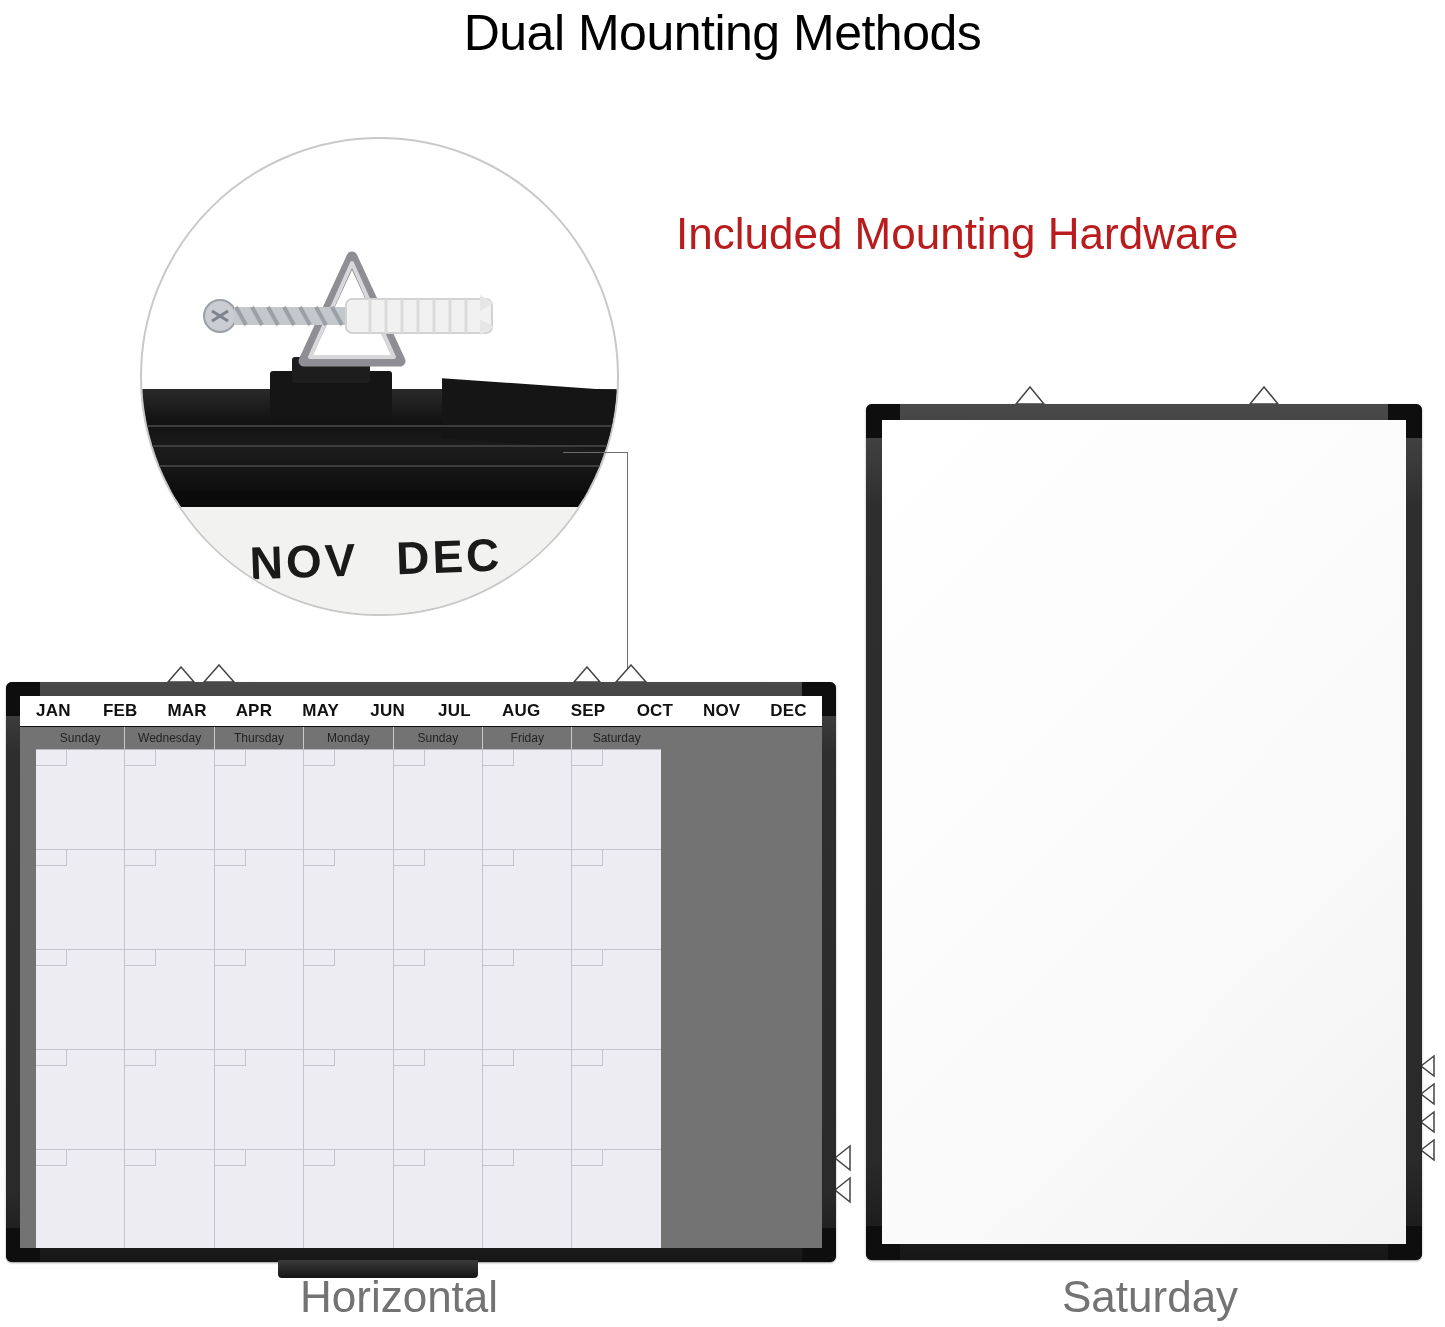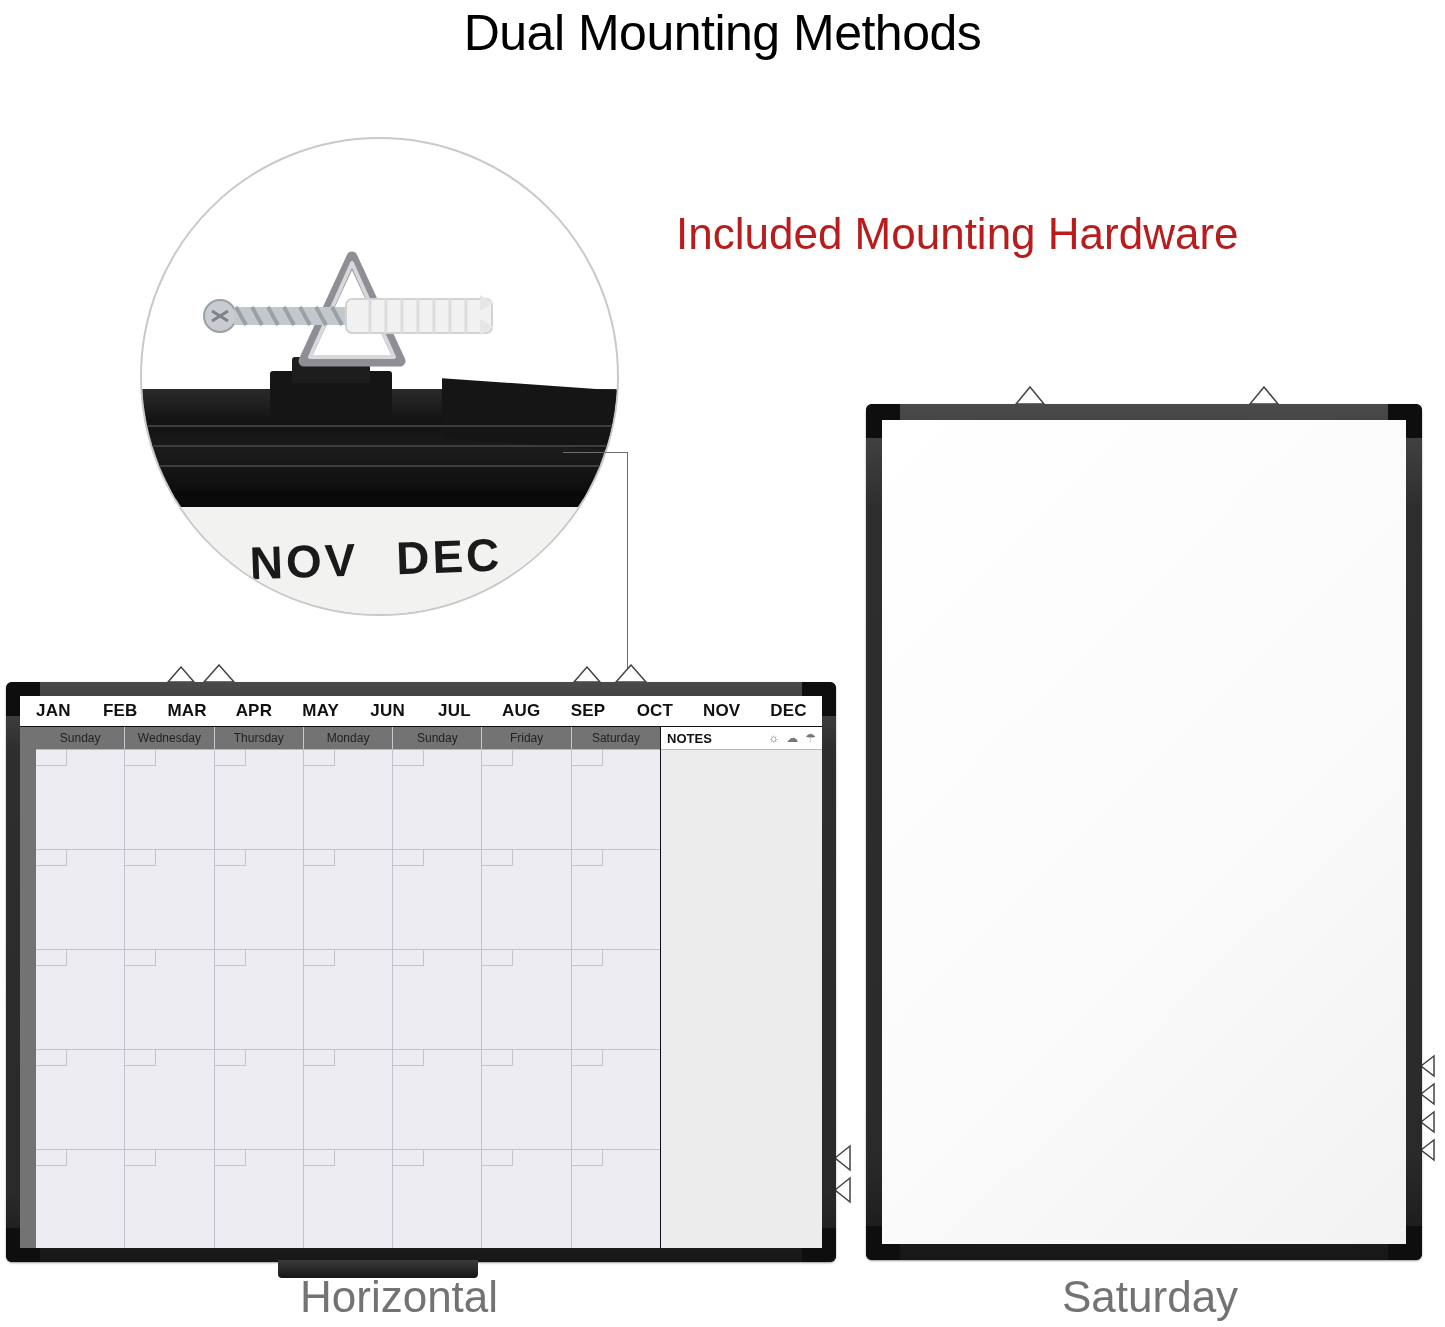--- a/index.html
+++ b/index.html
@@ -554,31 +554,20 @@
             <div class="cell">
                 <div class="datebox"></div>
               </div>
             <div class="cell">
                 <div class="datebox"></div>
               </div>
           </div>
         </div>
       </div>
 
-      <div class="cal-right">
-        <div class="notes-head">
-          <span class="notes-label">NOTES</span>
-          <span class="weather-icons">
-            <span>☼</span>
-            <span>☁</span>
-            <span>☂</span>
-          </span>
-        </div>
-        <div class="notes-body"></div>
-      </div>
     </div>
 
   </div>
 
   <div class="tray"></div>
 </div>
 
 <div class="board-v">
 
   <svg style="position:absolute; left:148px; top:-18px; width:32px; height:20px;" viewBox="0 0 32 20">

